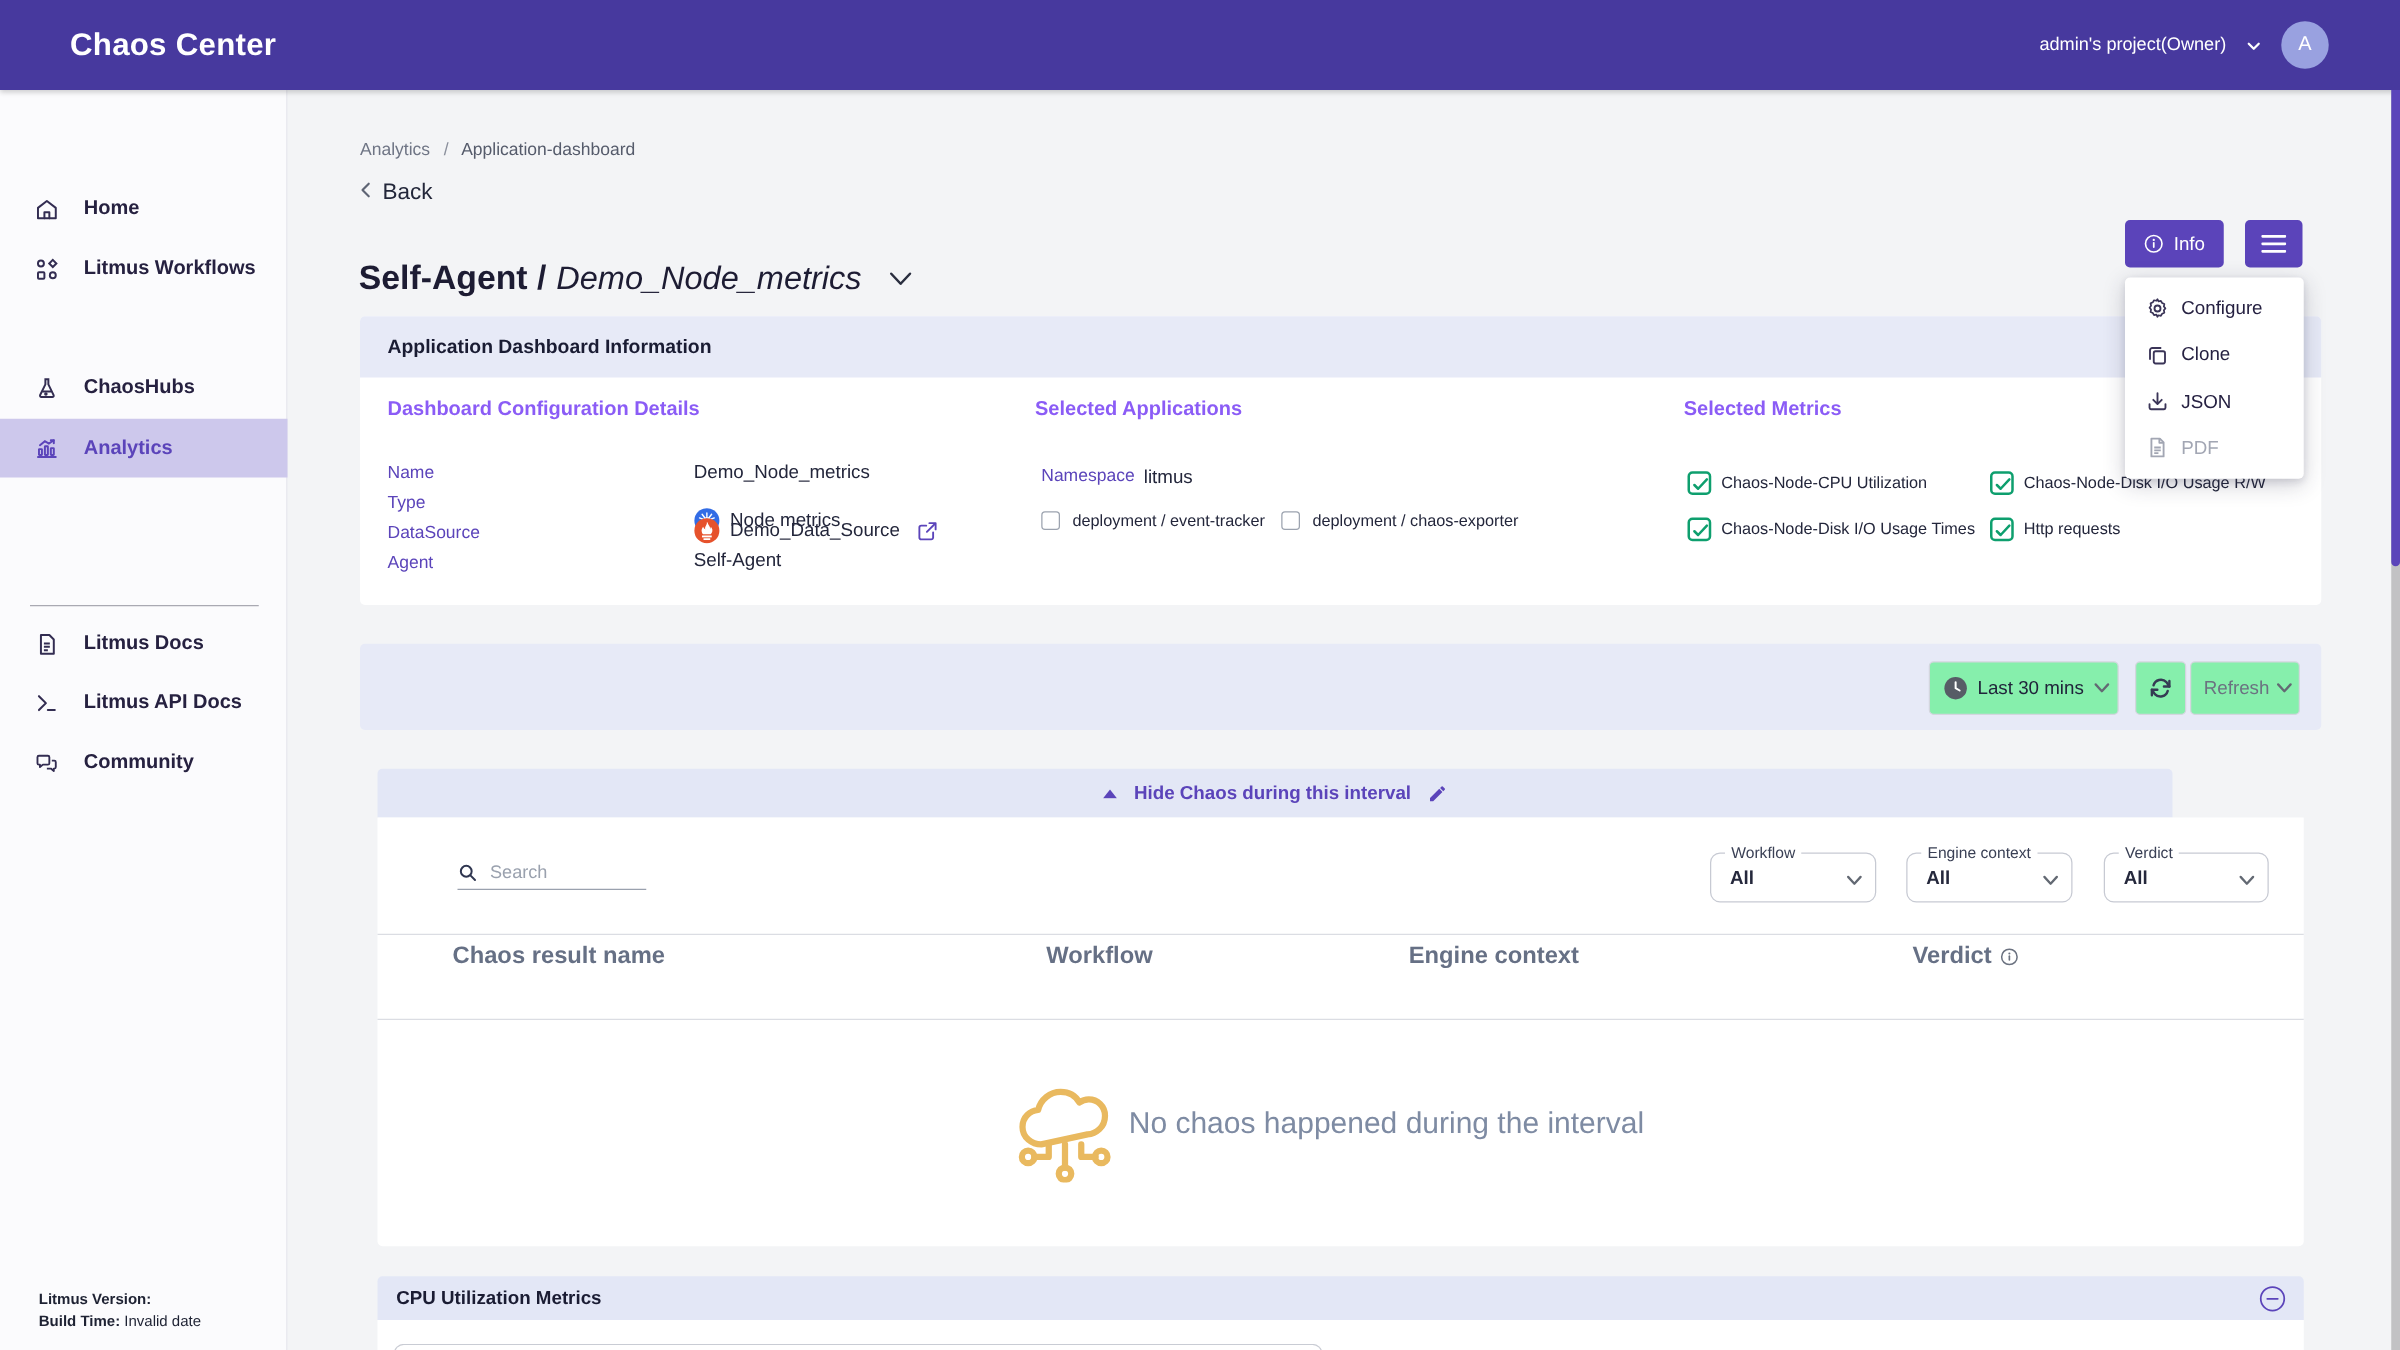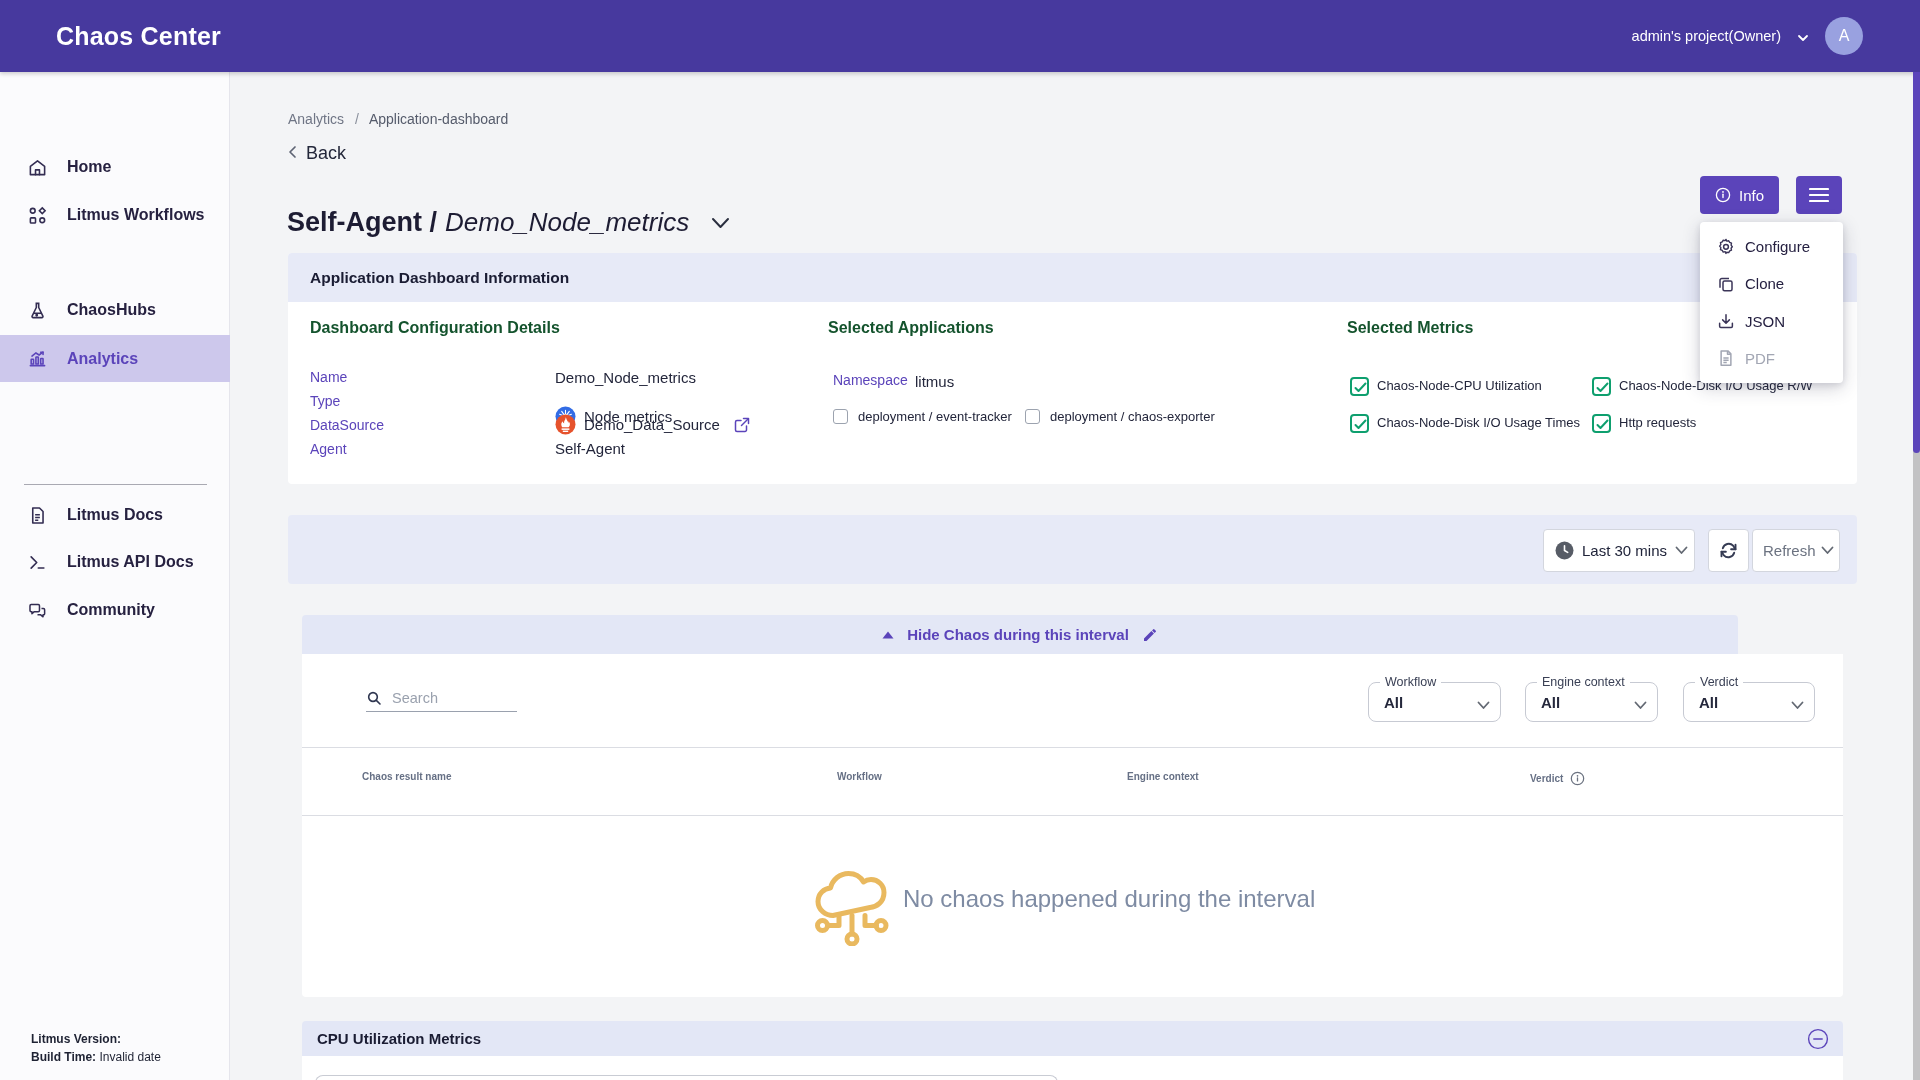--- a/index.html
+++ b/index.html
@@ -64,36 +64,36 @@
   .dd-item .icn { width:18px; height:18px; color:#3B3558; display:flex; }
   .dd-item.disabled { color:#A2A6B3; cursor:default; }
   .dd-item.disabled .icn { color:#A2A6B3; }
 
   
   .card { background:#FFFFFF; border-radius:4px; }
   .info-card { left:58px; top:181px; width:1569px; height:231px; }
   .card-head { position:absolute; left:0; top:0; width:100%; height:49px; background:#E7EAF7;
                border-radius:4px 4px 0 0; display:flex; align-items:center; padding-left:22px;
                font-size:15.5px; font-weight:700; color:#1A1C33; }
-  .sec-title { position:absolute; font-size:16px; font-weight:700; color:#14532d; }
+  .sec-title { position:absolute; font-size:16px; font-weight:700; color:#8b5cf6; }
   .fld-label { position:absolute; font-size:14px; color:#5B44BA; }
   .fld-value { position:absolute; font-size:15px; height:21px; color:#23263B; display:flex; align-items:center; gap:8px; }
   .badge-icn { width:21px; height:21px; display:flex; }
   .ext-link { color:#5B44BA; display:flex; margin-left:6px; cursor:pointer; }
 
   .checkbox { position:absolute; width:15px; height:15px; border:1.5px solid #9CA3AF; border-radius:3px; background:#fff; cursor:pointer; }
   .cb-label { position:absolute; font-size:13px; color:#23263B; }
   .gcheck { position:absolute; width:19px; height:19px; border:2.2px solid #0E9F6E; border-radius:4px; background:#fff; cursor:pointer; }
   .gcheck svg { position:absolute; left:1px; top:1px; }
   .gcheck-label { position:absolute; font-size:13px; color:#23263B; }
 
   
   .interval-bar { left:58px; top:443px; width:1569px; height:69px; background:#E7EAF7; border-radius:4px; }
   .interval-text { position:absolute; left:18px; top:13px; width:555px; font-size:14px; font-weight:700; color:#20243A; line-height:21px; }
-  .wbox { position:absolute; background:#ffffff; border:1px solid #D3D6DE; border-radius:4px; display:flex; align-items:center; cursor:pointer; }
+  .wbox { position:absolute; background:#86efac; border:1px solid #D3D6DE; border-radius:4px; display:flex; align-items:center; cursor:pointer; }
   .time-select { left:1255px; top:14px; width:152px; height:43px; padding:0 11px; gap:8px; white-space:nowrap; }
   .time-select .txt { font-size:15px; color:#20243A; flex:1; }
   .refresh-iconbtn { left:1420px; top:14px; width:41px; height:43px; justify-content:center; color:#353B53; }
   .refresh-select { left:1464px; top:14px; width:88px; height:43px; padding:0 10px; gap:5px; white-space:nowrap; }
   .refresh-select .txt { font-size:15px; color:#6B7280; flex:1; }
   .chev-gray { color:#636973; display:flex; }
 
   
   .chaos-strip { left:72px; top:543px; width:1436px; height:39px; background:#E3E7F6; border-radius:4px 4px 0 0;
                  display:flex; align-items:center; justify-content:center; gap:13px; cursor:pointer; }
@@ -110,21 +110,21 @@
 
   .fieldset { position:absolute; top:28px; height:40px; border:1px solid #C7CAD3; border-radius:8px; background:#fff; cursor:pointer; }
   .fieldset .legend { position:absolute; left:11px; top:-8px; background:#fff; padding:0 5px; font-size:12.5px; color:#3A4055; }
   .fieldset .val { position:absolute; left:15px; top:11px; font-size:15px; font-weight:700; color:#25283C; }
   .fieldset .fchev { position:absolute; right:10px; top:13px; color:#636973; }
   .fs-workflow { left:1066px; width:133px; }
   .fs-engine { left:1223px; width:133px; }
   .fs-verdict { left:1381px; width:132px; }
 
   .t-line { position:absolute; left:0; width:1541px; border-top:1px solid #DBDDE3; }
-  .th { position:absolute; top:117px; font-size:10px; font-weight:700; color:#667085; display:flex; align-items:center; gap:7px; }
+  .th { position:absolute; top:100px; font-size:19px; font-weight:700; color:#667085; display:flex; align-items:center; gap:7px; }
   .th .icn { color:#6B7280; display:flex; }
 
   .cloud-wrap { position:absolute; left:511px; top:210px; width:78px; height:82px; color:#E9B95F; }
   .empty-text { position:absolute; left:601px; top:231px; font-size:24px; color:#7E8BA3; }
 
   
   .cpu-strip { left:72px; top:949px; width:1541px; height:35px; background:#E3E7F6; border-radius:4px 4px 0 0;
                display:flex; align-items:center; padding:0 14px 0 15px; }
   .cpu-strip .lbl { font-size:15px; font-weight:700; color:#1A1C33; flex:1; }
   .cpu-strip .minus { color:#5B44BA; display:flex; cursor:pointer; }

